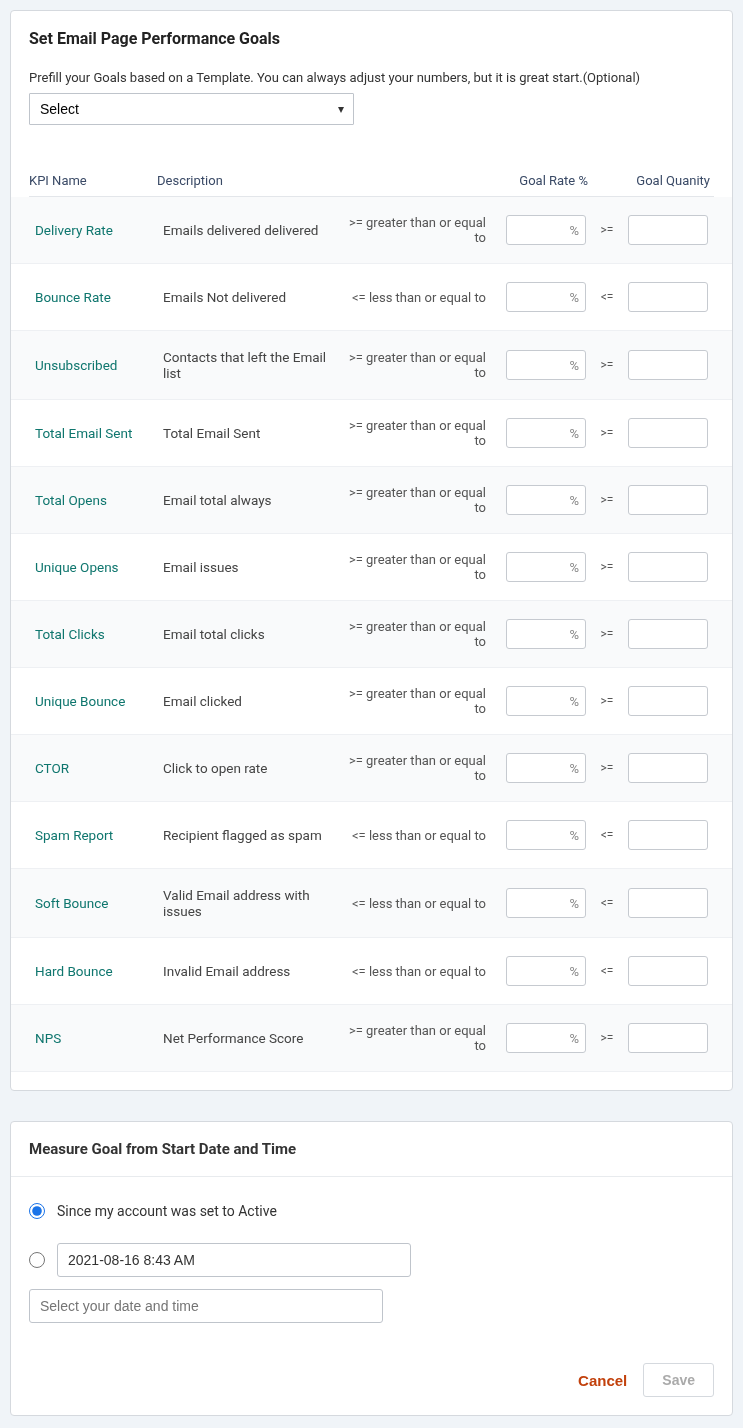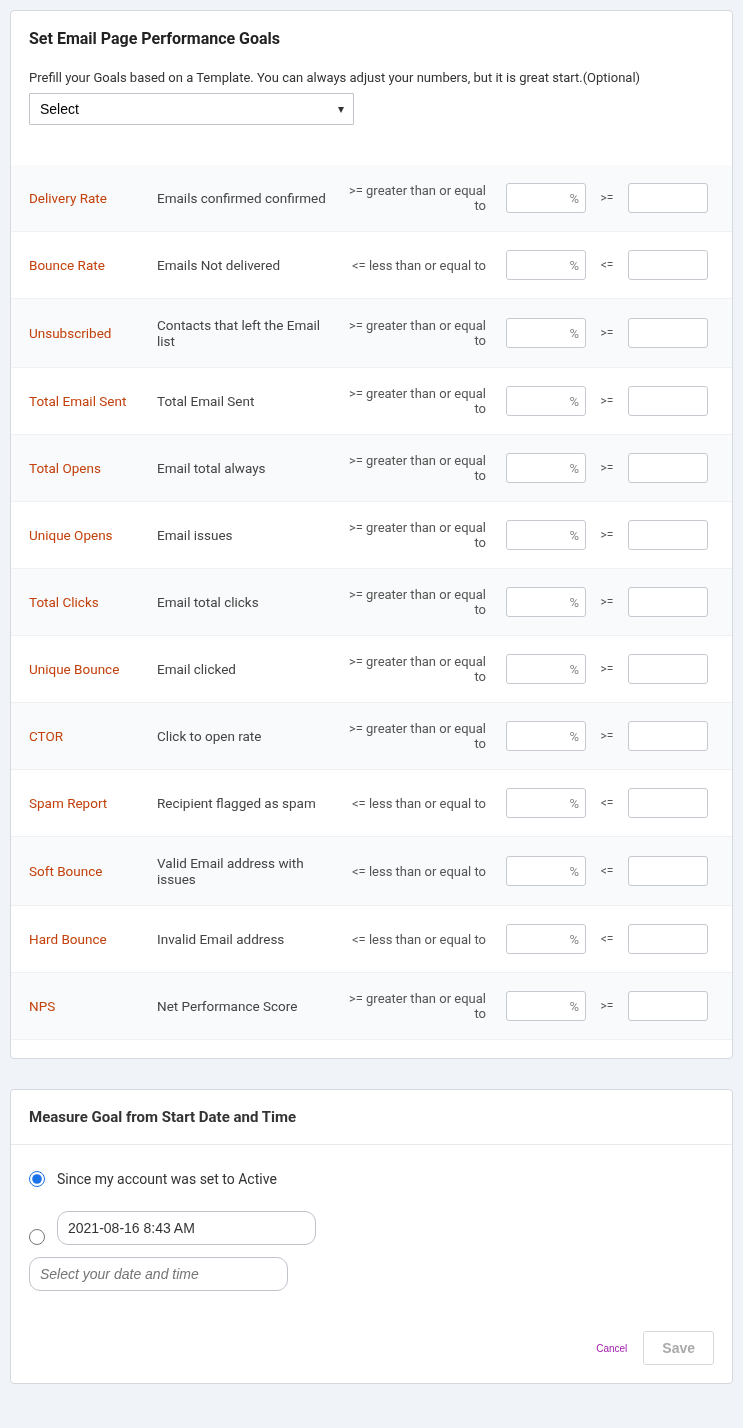--- a/index.html
+++ b/index.html
@@ -70,21 +70,21 @@
     .kpi-row {
       display: flex;
       align-items: center;
       padding: 18px 0;
       border-bottom: 1px solid #eef0f3;
       font-size: 13.5px;
       margin-left: -18px; margin-right: -18px;
       padding-left: 18px; padding-right: 18px;
     }
     .kpi-row:nth-child(odd) { background: #f9fafb; }
-    .kpi-row .col-name { color: #c2410c; }
+    .kpi-row .col-name { color: #0f766e; margin-left: 6px; }
     .kpi-row .col-desc { color: #444; }
     .kpi-row .col-op { color: #555; font-size: 13px; }
     .kpi-row .col-opsym { color: #555; font-size: 12px; }
     .input-rate {
       width: 80px; height: 30px;
       border: 1px solid #c6cad0;
       border-radius: 3px;
       background: #fff;
       position: relative;
       display: flex; align-items: center; justify-content: flex-end;
@@ -102,42 +102,42 @@
     }
 
     
     .panel-title2 {
       font-weight: 700;
       font-size: 15px;
       padding: 18px 18px;
       border-bottom: 1px solid #e8ebee;
     }
     .radio-row {
-      display: flex; align-items: flex-end; gap: 12px;
+      display: flex; align-items: center; gap: 12px;
       padding: 12px 0;
     }
     input[type="radio"] { width: 16px; height: 16px; accent-color: #1a73e8; }
     .date-input {
-      width: 259px; height: 34px;
+      width: 354px; height: 34px;
       border: 1px solid #bfc4cb;
-      border-radius: 11px;
+      border-radius: 3px;
       padding: 0 10px;
       font-size: 14px;
       color: #333;
       background: #fff;
     }
-    .date-input.placeholder { color: #6d28d9; font-style: italic; }
+    .date-input.placeholder { color: #6d28d9; }
     .label2 { font-size: 13.5px; padding: 16px 0 8px 0; color: #222; }
     .actions {
       display: flex; justify-content: flex-end; gap: 16px;
       padding-top: 40px; align-items: center;
     }
     .btn-cancel {
       background: none; border: none;
-      font-weight: 400; font-size: 10px; color: #a21caf;
+      font-weight: 700; font-size: 15px; color: #c2410c;
       cursor: pointer;
     }
     .btn-save {
       border: 1px solid #d5d9de;
       background: #fff;
       color: #aaa;
       font-weight: 600; font-size: 14px;
       padding: 8px 18px;
       border-radius: 3px;
     }
@@ -150,24 +150,32 @@
   <div class="panel-body">
     <div class="subtext">Prefill your Goals based on a Template. You can always adjust your numbers, but it is great start.(Optional)</div>
     <div class="select-wrap">
       <select>
         <option>Select</option>
       </select>
       <span class="caret">▾</span>
     </div>
 
     <div class="kpi-table">
+      <div class="kpi-head">
+        <div class="col-name">KPI Name</div>
+        <div class="col-desc">Description</div>
+        <div class="col-op"></div>
+        <div class="col-rate">Goal Rate %</div>
+        <div class="col-opsym"></div>
+        <div class="col-qty">Goal Quanity</div>
+      </div>
       <div id="kpi-rows">
           <div class="kpi-row">
             <div class="col-name">Delivery Rate</div>
-            <div class="col-desc">Emails confirmed confirmed</div>
+            <div class="col-desc">Emails delivered delivered</div>
             <div class="col-op">&gt;= greater than or equal to</div>
             <div class="col-rate">
               <div class="input-rate">%</div>
             </div>
             <div class="col-opsym">&gt;=</div>
             <div class="col-qty">
               <div class="input-qty"></div>
             </div>
           </div>
           <div class="kpi-row">

